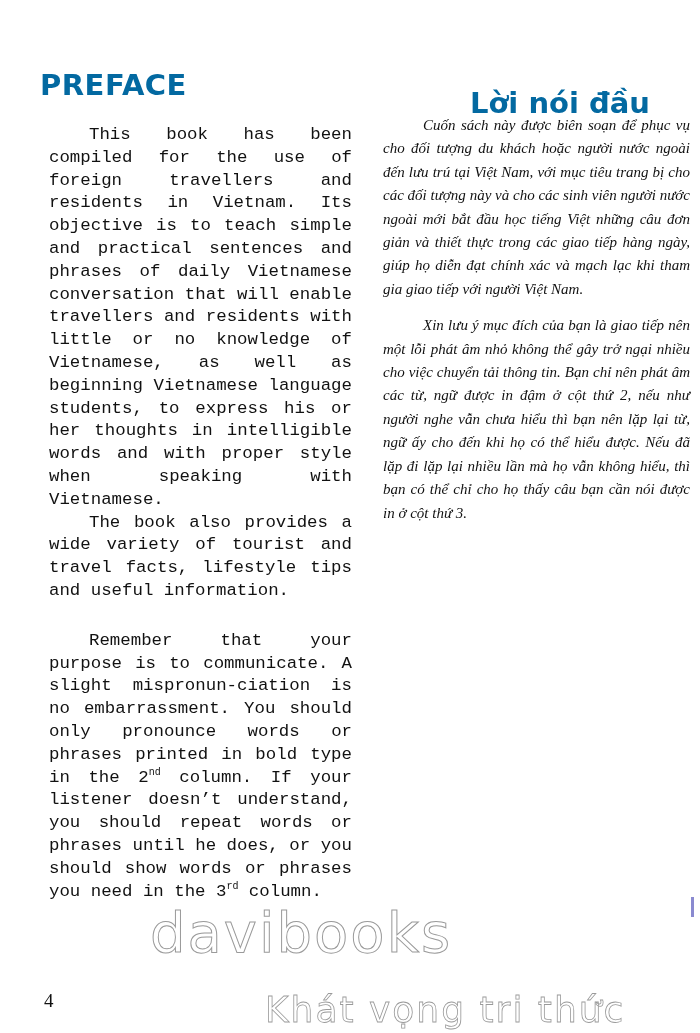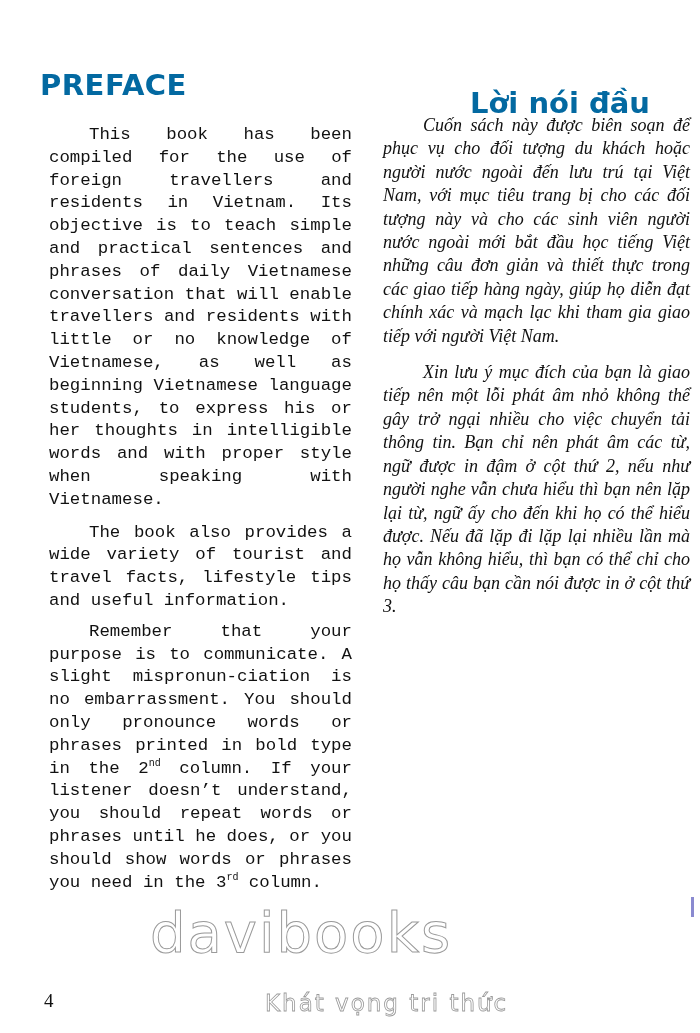--- a/index.html
+++ b/index.html
@@ -14,46 +14,46 @@
     font-family: "DejaVu Sans", sans-serif; font-weight: bold; font-size: 29px;
     color: #0369a1; margin: 16px;
   }
   .col-en {
     position: absolute; left: 49px; top: 124px; width: 303px;
     font-family: Liberation Mono, monospace; font-size: 17.4px; line-height: 22.8px;
     text-align: justify;
   }
   .col-vi {
     position: absolute; left: 383px; top: 114px; width: 307px;
-    font-family: "Liberation Serif", serif; font-style: italic; font-size: 18px; line-height: 23.4px;
+    font-family: "Liberation Serif", serif; font-style: italic; font-size: 15px; line-height: 23.4px;
     text-align: justify;
   }
   .col-en p, .col-vi p { margin: 0; text-indent: 40px; }
   .col-en p.gap-s { margin-top: 4px; }
-  .col-en p.gap-m { margin-top: 10px; }
-  .col-en p.gap-l { margin-top: 8px; }
+  .col-en p.gap-m { margin-top: 0; }
+  .col-en p.gap-l { margin-top: 27px; }
   .col-en p.gap-xl { margin-top: 22px; }
   .col-vi p.gap-l { margin-top: 19px; }
   .col-vi p.gap-m { margin-top: 19px; }
   .col-vi p.gap-s { margin-top: 13px; }
   .col-vi p.gap-xl { margin-top: 20px; }
   sup { font-size: 10px; line-height: 0; vertical-align: super; }
   .page-number {
     position: absolute; left: 44px; top: 990px;
     font-family: "Liberation Serif", serif; font-size: 19px;
   }
   .watermark-brand {
     position: absolute; left: 150px; top: 905px;
     font-family: "DejaVu Sans", sans-serif; font-size: 56px; letter-spacing: 2px;
     color: transparent; -webkit-text-stroke: 1px #9a9a9a; line-height: 1;
     pointer-events: none;
   }
   .watermark-slogan {
     position: absolute; left: 265px; top: 992px;
-    font-family: "DejaVu Sans", sans-serif; font-size: 23px; letter-spacing: 2px;
+    font-family: "DejaVu Sans", sans-serif; font-size: 36px; letter-spacing: 2px;
     color: transparent; -webkit-text-stroke: 0.8px #9a9a9a; line-height: 1;
     pointer-events: none;
   }
   .cursor-mark {
     position: absolute; left: 691px; top: 897px; width: 3px; height: 20px; background: #8a8ad0;
   }
 </style>
 </head>
 <body>
 

